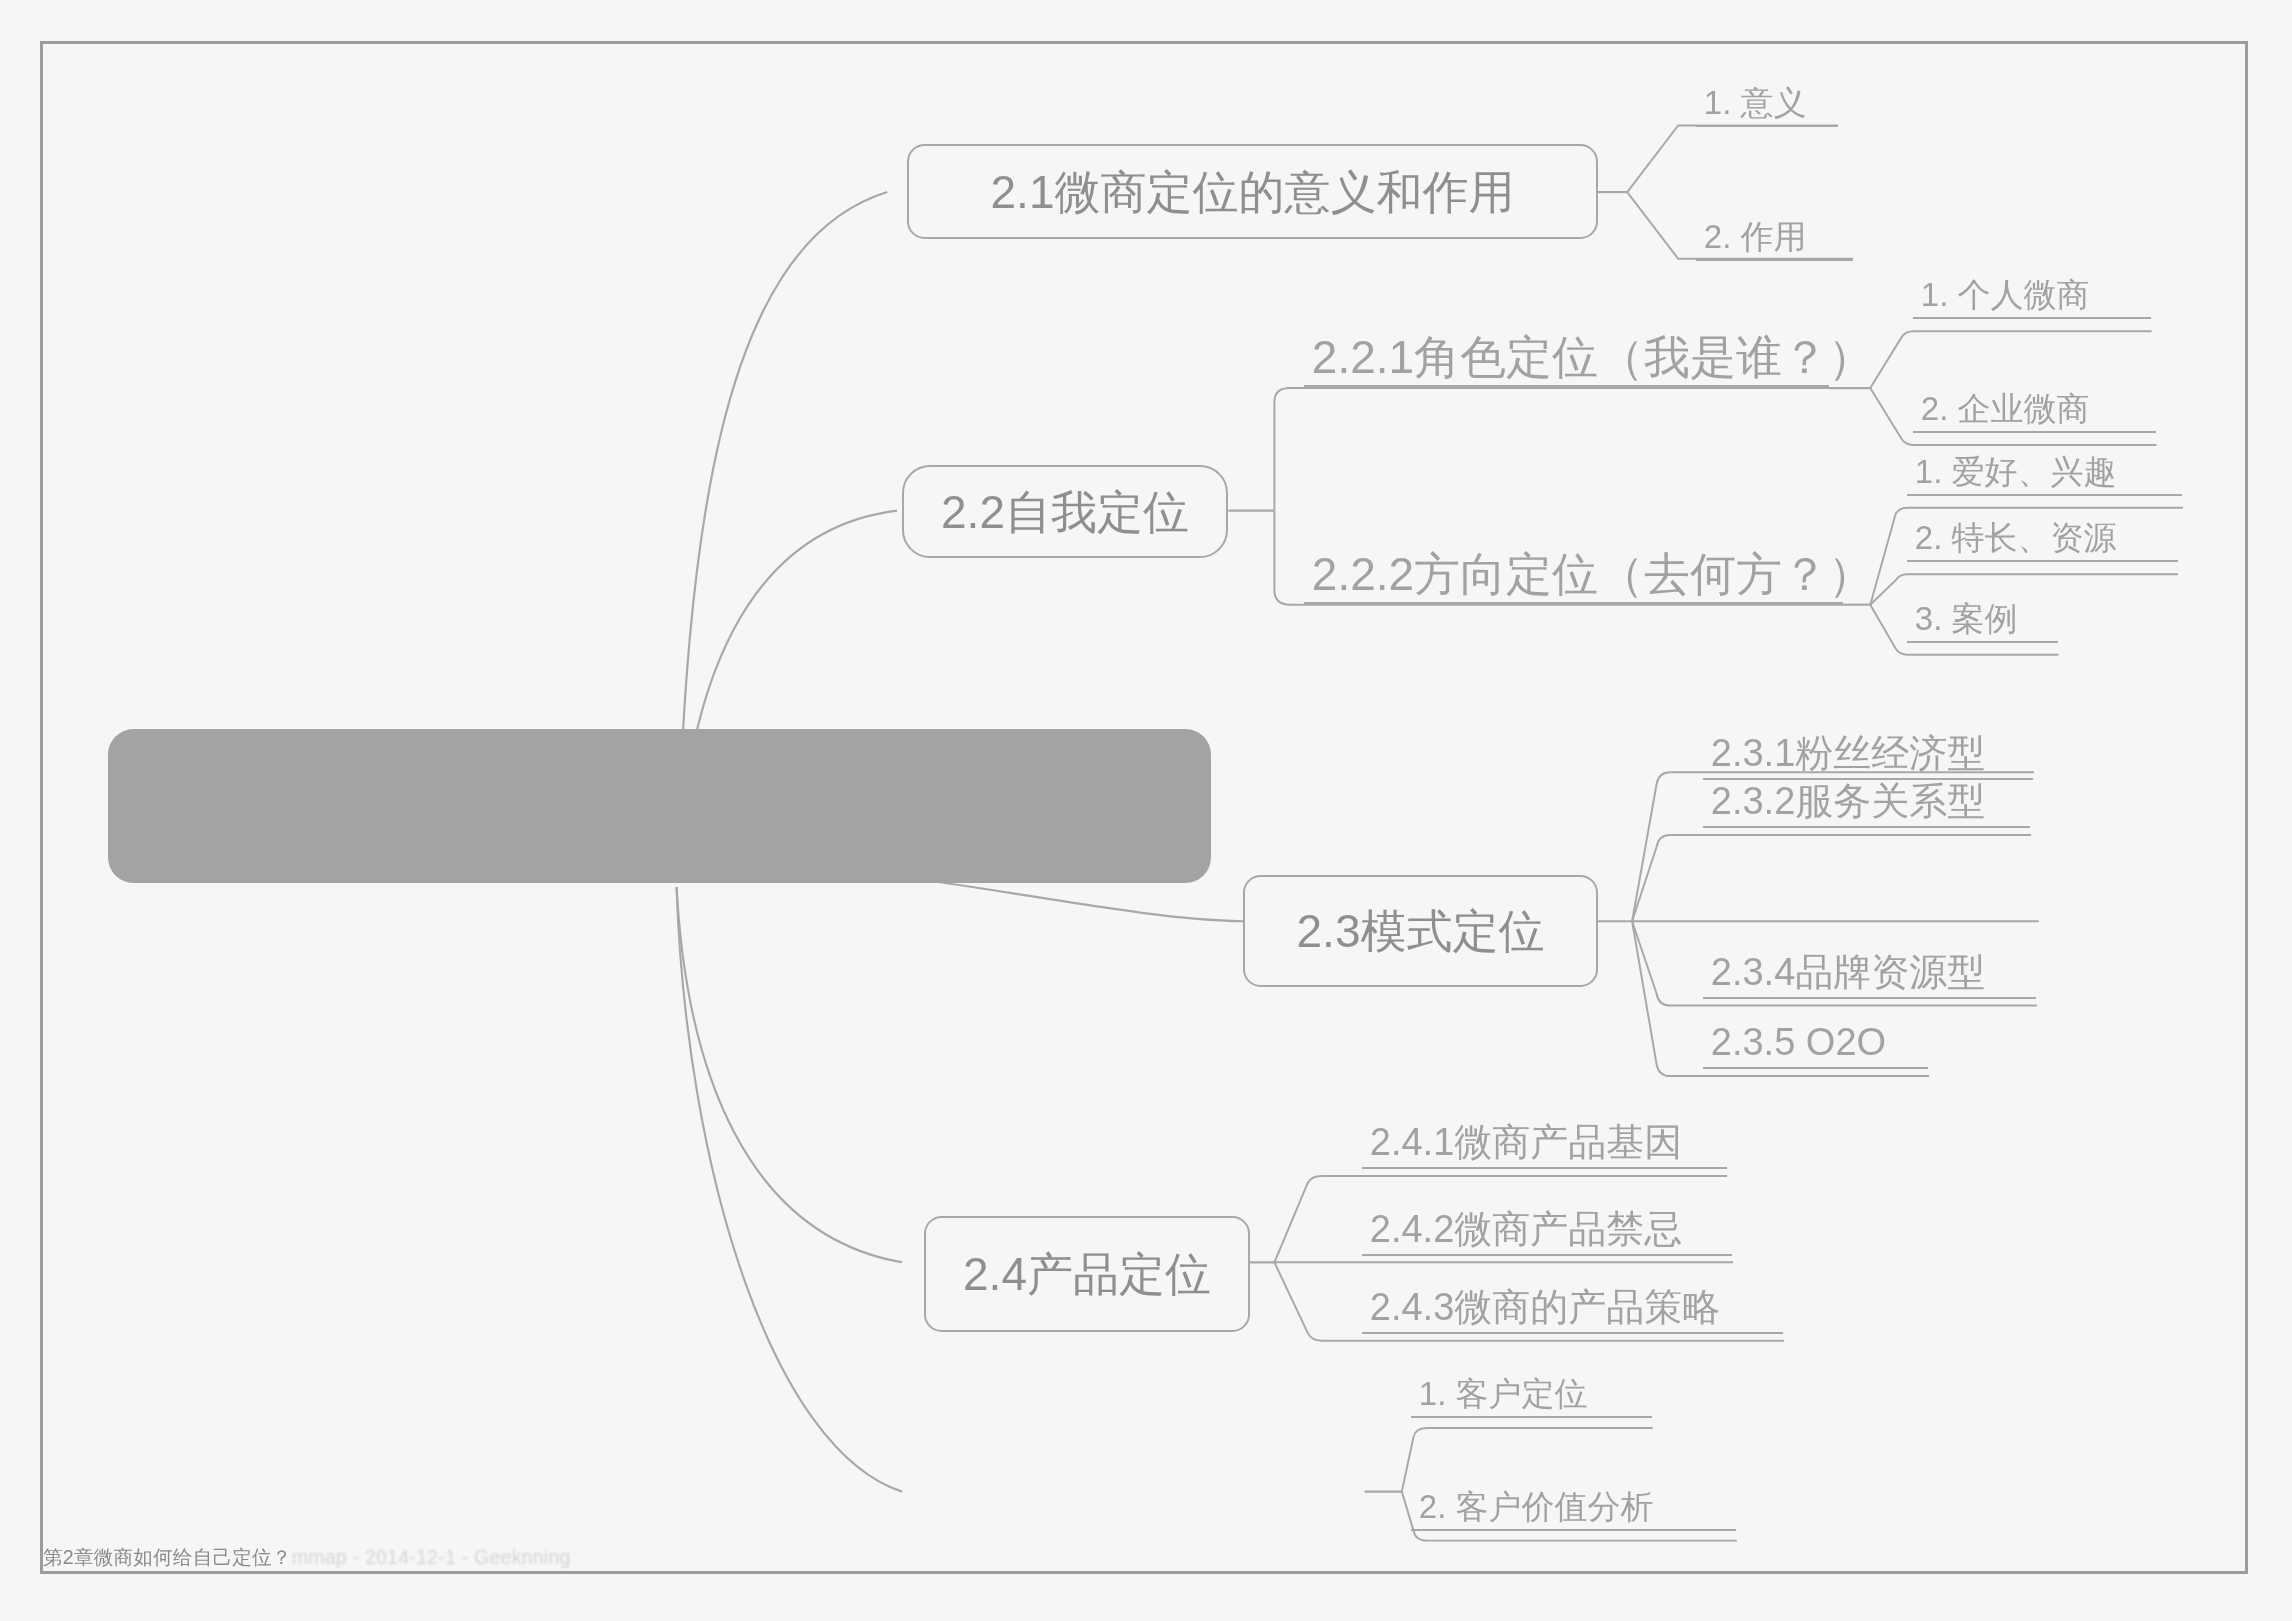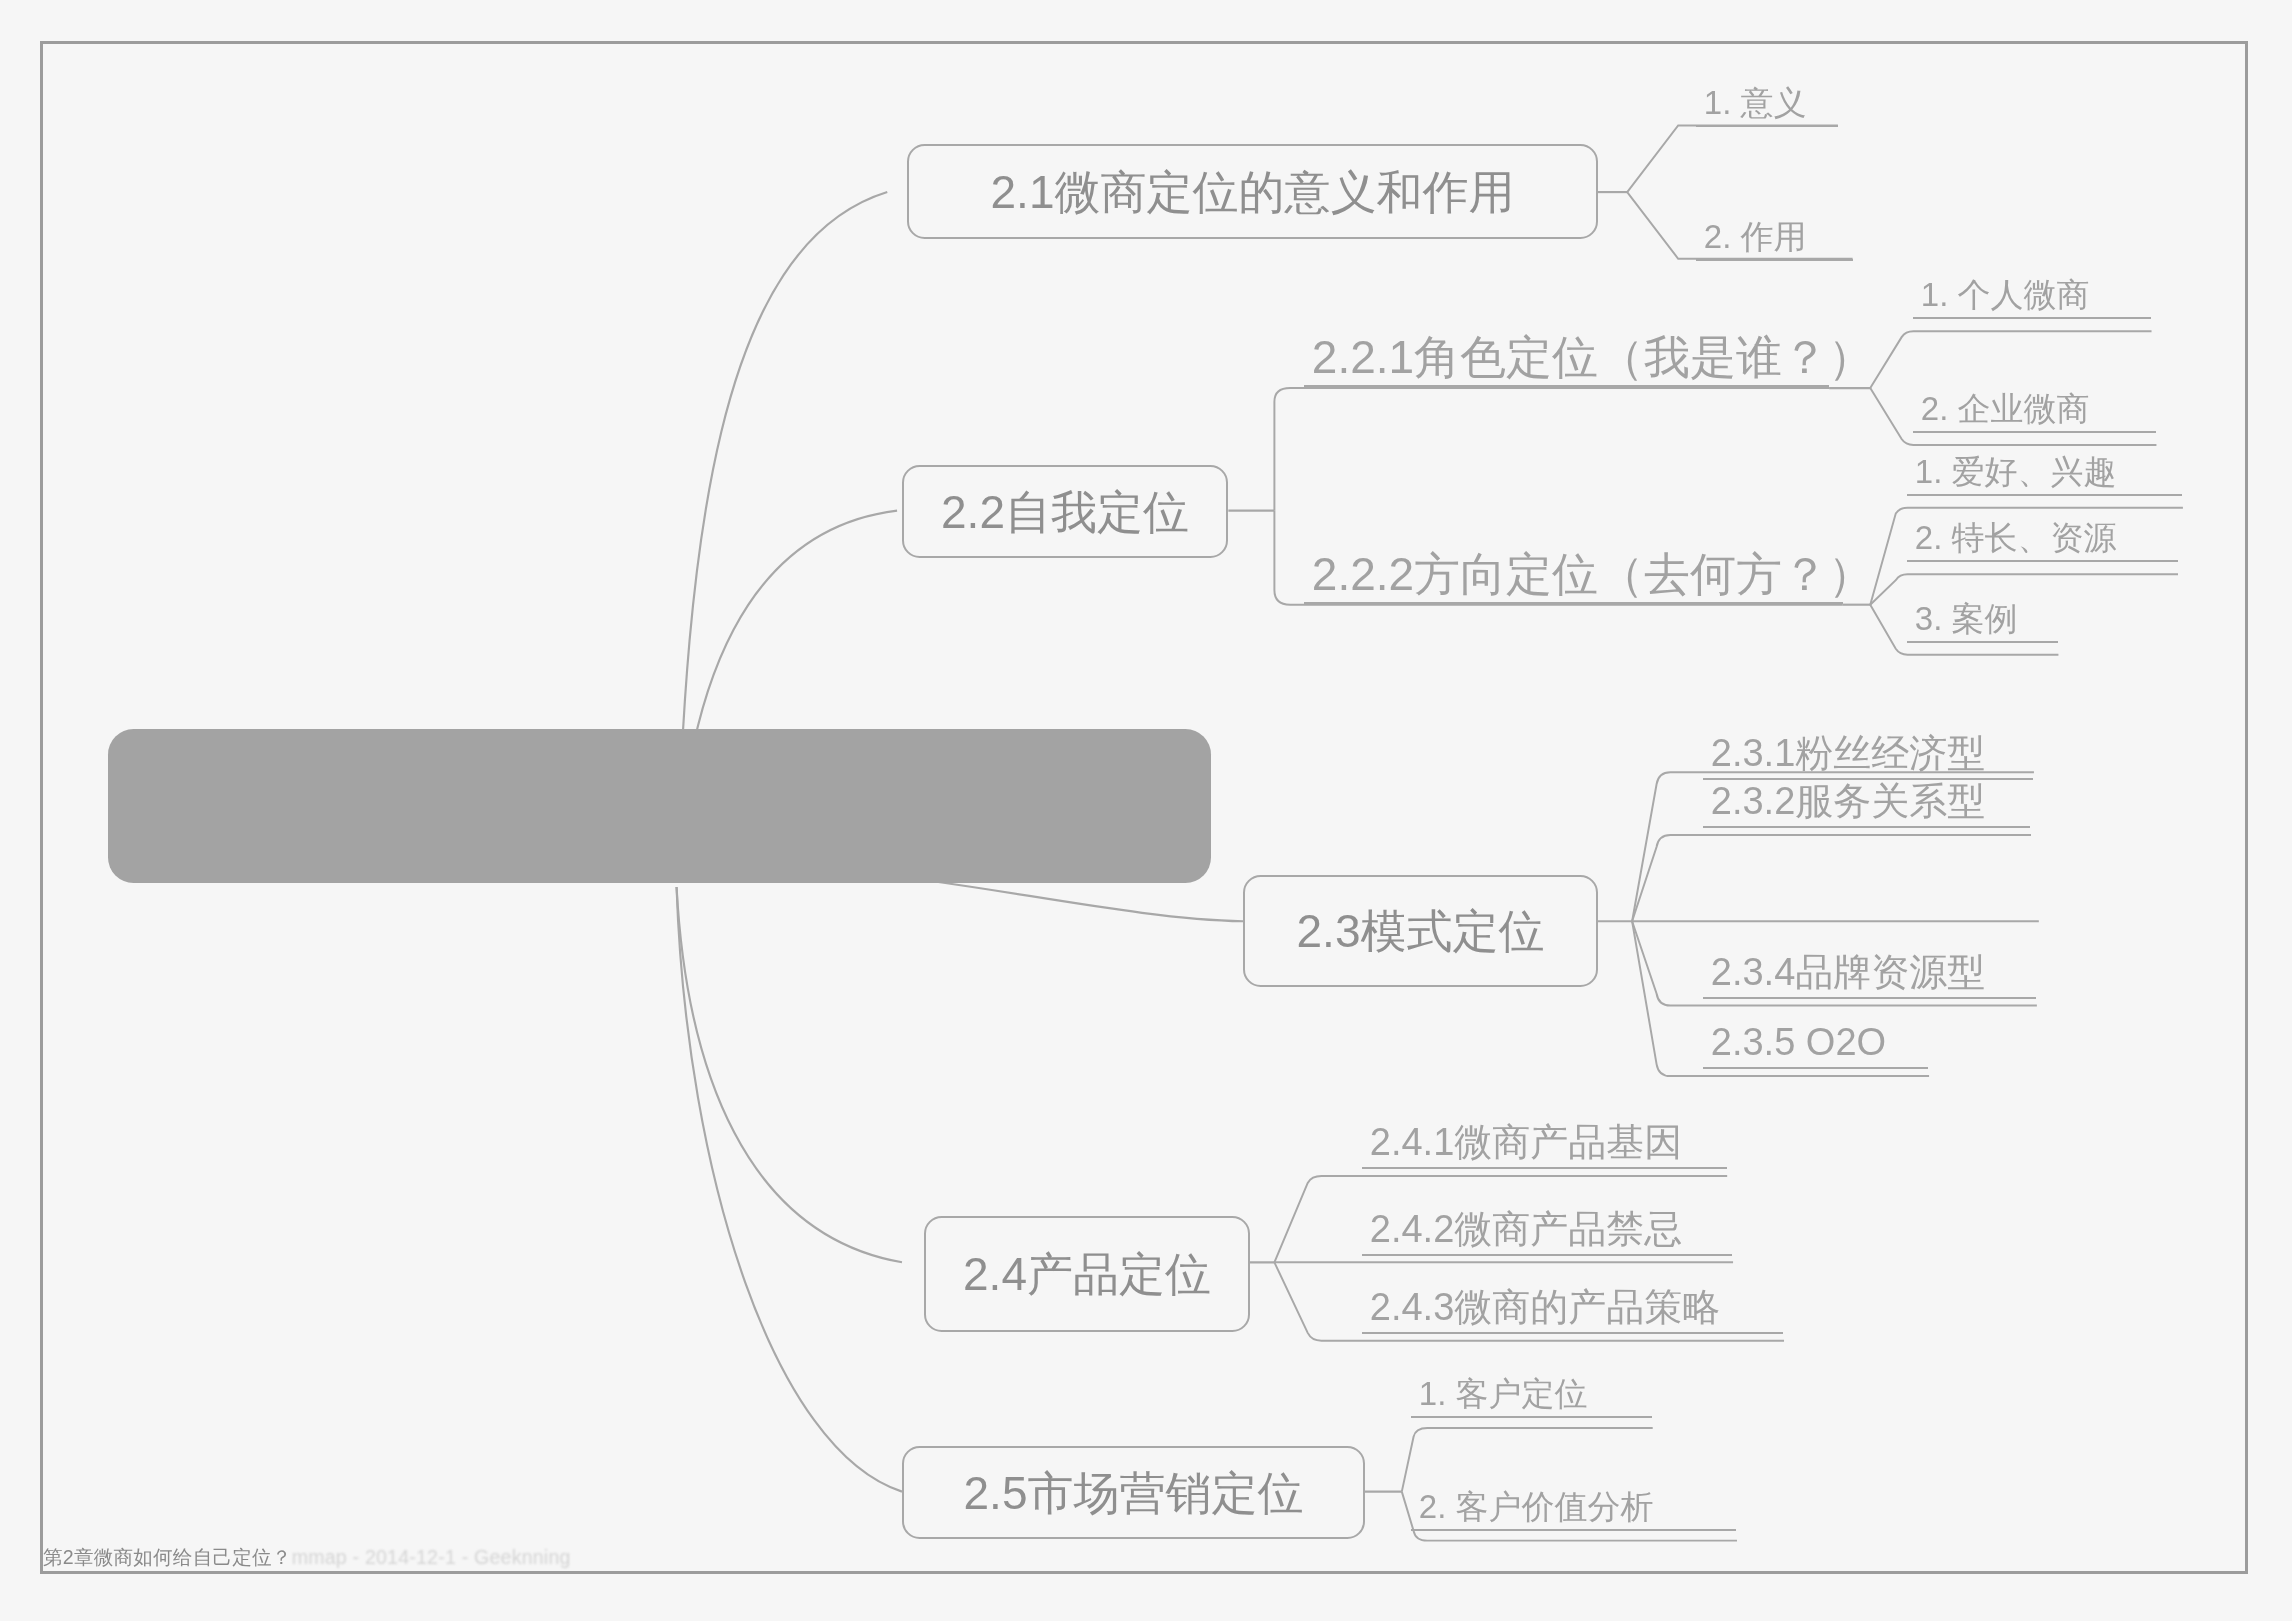--- a/index.html
+++ b/index.html
@@ -154,35 +154,32 @@
   </svg>
 
   <div class="root-node" style="left:108px; top:729px; width:1103px; height:154px;">
     <span></span>
   </div>
 
   <div class="node-box" style="left:907px; top:144px; width:691px; height:95px;text-align:right;">
     <span class="nlabel">2.1微商定位的意义和作用</span>
   </div>
 
-  <div class="node-box" style="left:902px; top:465px; width:326px; height:93px;">
+  <div class="node-box" style="left:902px; top:465px; width:326px; height:93px;border-radius:28px;">
     <span class="nlabel">2.2自我定位</span>
   </div>
 
   <div class="node-box" style="left:1243px; top:875px; width:355px; height:112px;">
     <span class="nlabel">2.3模式定位</span>
   </div>
 
   <div class="node-box" style="left:924px; top:1216px; width:326px; height:116px;">
     <span class="nlabel">2.4产品定位</span>
   </div>
 
-  <div class="node-box" style="left:902px; top:1446px; width:463px; height:93px;">
-    <span class="nlabel">2.5市场营销定位</span>
-  </div>
 
   <div class="leaf num" style="left:1696px; top:86px; width:142px;">
     <span>1. 意义</span>
   </div>
   <div class="leaf num" style="left:1696px; top:220px; width:157px;">
     <span>2. 作用</span>
   </div>
 
   <div class="leaf l2" style="left:1304px; top:333px; width:525px;">
     <span>2.2.1角色定位（我是谁？）</span>

